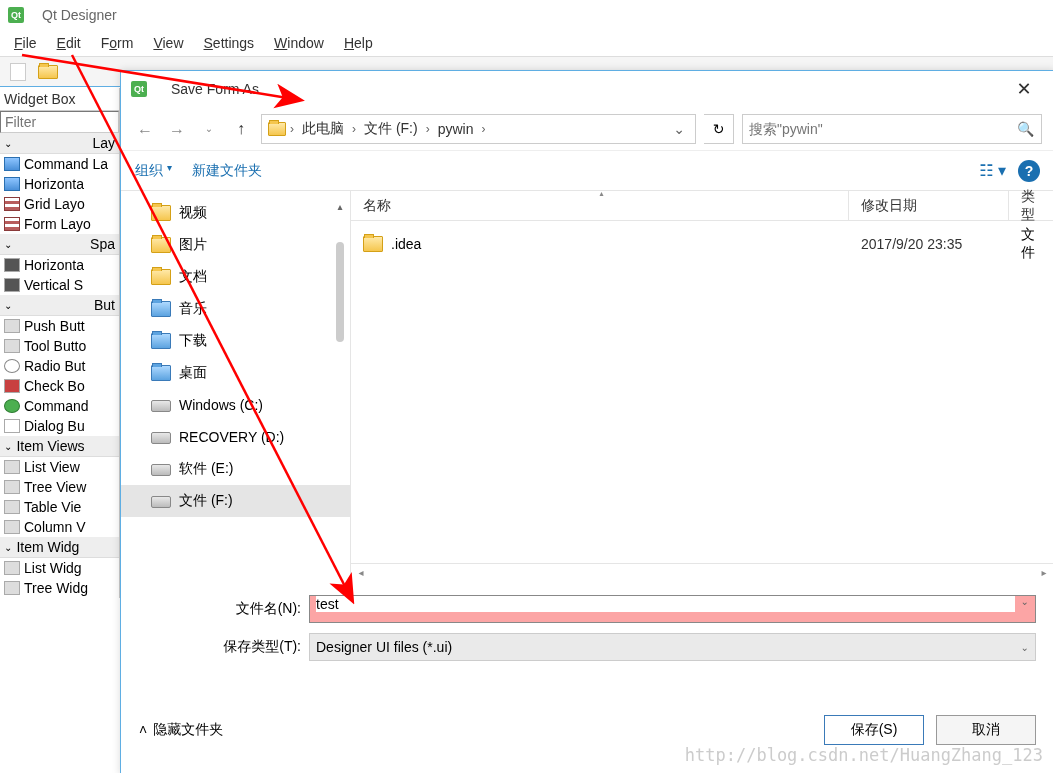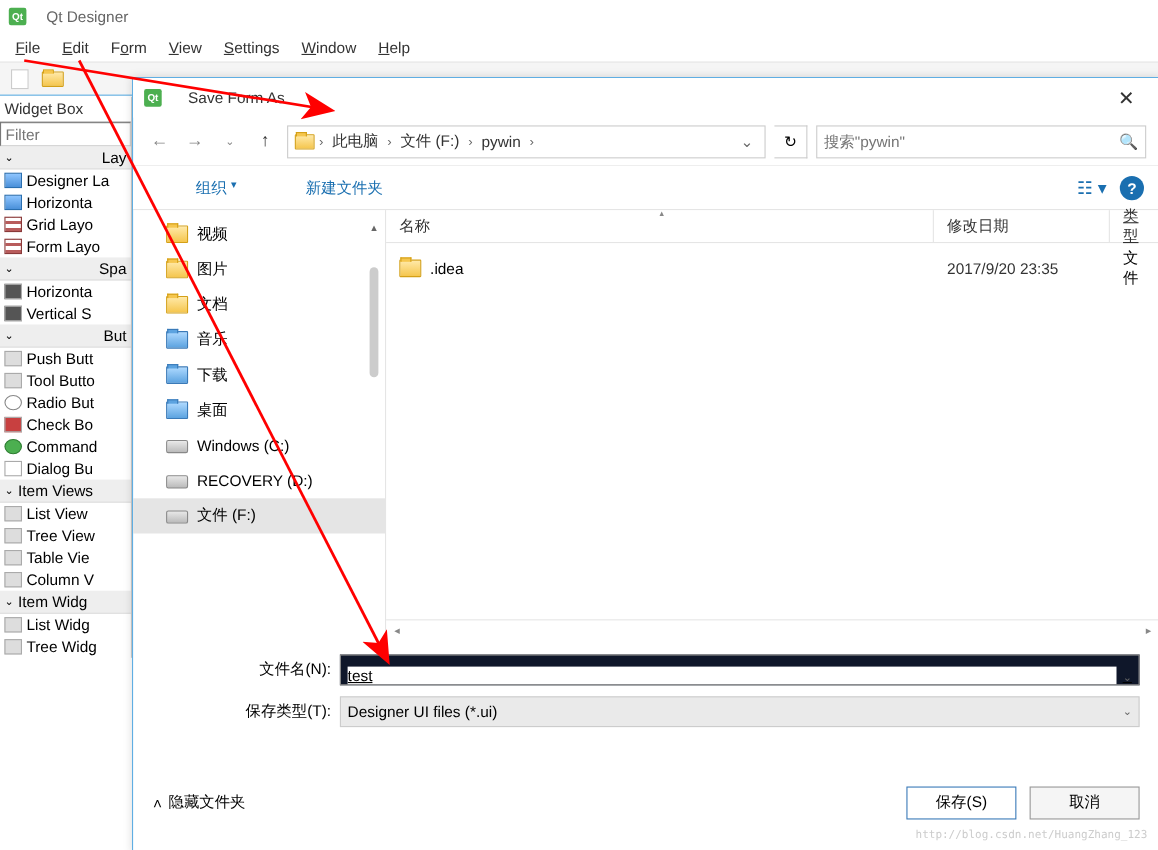--- a/index.html
+++ b/index.html
@@ -47,21 +47,21 @@
 .breadcrumb { flex: 1; height: 30px; border: 1px solid #ccc; display: flex; align-items: center; padding: 0 6px; gap: 4px; background: #fff; }
 .bc-seg { padding: 2px 4px; color: #333; font-size: 14px; cursor: pointer; }
 .bc-sep { color: #666; font-size: 12px; }
 .bc-dd { margin-left:auto; color:#666; padding:0 4px;}
 .refresh-btn { width: 30px; height: 30px; border: 1px solid #ccc; border-left:none; display: flex; align-items: center; justify-content: center; font-size: 14px; }
 .search-box { width: 300px; height: 30px; border: 1px solid #ccc; display: flex; align-items: center; padding: 0 6px; }
 .search-box input { flex: 1; border: none; outline: none; font-size: 14px; color: #666; }
 .search-icon { color: #666; font-size: 14px; }
 
 .dlg-toolbar { height: 40px; display: flex; align-items: center; padding: 0 14px; gap: 20px; border-bottom: 1px solid #e5e5e5; background:#fff;}
-.org-btn { color: #1a6fb0; font-size: 14px; display:flex; align-items:flex-start; gap:4px; cursor:pointer;margin-left:43px;}
+.org-btn { color: #1a6fb0; font-size: 14px; display:flex; align-items:flex-start; gap:4px; cursor:pointer;}
 .view-btns { margin-left: auto; display: flex; align-items: center; gap: 12px; }
 .view-icon { color: #1a6fb0; font-size: 16px; }
 .help-icon { width: 22px; height: 22px; background: #1a6fb0; color: #fff; border-radius: 50%; display: flex; align-items: center; justify-content: center; font-size: 14px; font-weight:bold;}
 
 .dlg-body { display: flex; height: 390px; }
 .tree-panel { width: 230px; border-right: 1px solid #e5e5e5; overflow: hidden; padding: 6px 0; position:relative;}
 .tree-item { height: 32px; display: flex; align-items: center; padding: 0 8px 0 30px; gap: 8px; font-size: 14px; cursor:pointer;}
 .tree-item.sel { background: #e5e5e5; }
 .tree-folder { width: 20px; height: 16px; flex-shrink:0; }
 .tf-folder { background: linear-gradient(#ffe9a8,#f5c64e); border: 1px solid #d4a017; border-radius:1px; position:relative;}
@@ -72,49 +72,49 @@
 .tree-scroll { position:absolute; right:2px; top:10px; width:16px; display:flex; flex-direction:column; align-items:center; }
 .tree-scroll .arr { font-size:10px; color:#666; }
 .tree-scroll .thumb { width:8px; height:100px; background:#ccc; border-radius:4px; margin:30px 0;}
 
 .file-panel { flex: 1; display: flex; flex-direction: column; }
 .file-header { height: 30px; display: flex; align-items: center; border-bottom: 1px solid #e5e5e5; }
 .fh-col { padding: 0 12px; font-size: 14px; color: #333; border-right: 1px solid #e5e5e5; height:100%; display:flex; align-items:center;}
 .fh-name { flex: 1; position:relative;}
 .fh-name .sort { position:absolute; left:50%; top:-2px; font-size:8px; color:#888;}
 .fh-date { width: 160px; }
-.fh-type { width: 45px; text-decoration: underline; }
+.fh-type { width: 45px; }
 .file-list { flex: 1; padding: 8px 0; }
 .file-row { height: 30px; display: flex; align-items: center; }
 .fr-name { flex: 1; padding: 0 12px; display: flex; gap: 8px; }
 .fr-date { width: 160px; padding: 0 12px; font-size: 14px; color: #333; }
 .fr-type { width: 45px; padding: 0 12px; }
 .file-hscroll { height: 18px; border-top: 1px solid #e5e5e5; display:flex; align-items:center; padding:0 2px;}
 .file-hscroll .arr { font-size:10px; color:#888; width:16px; text-align:center;}
 .file-hscroll .track { flex:1; }
 
 .dlg-form { padding: 14px 18px; }
 .form-row { display: flex; align-items: center; margin-bottom: 10px; }
 .form-label { width: 170px; text-align: right; padding-right: 8px; font-size: 14px; }
-.form-input { flex: 1; height: 28px; border: 1px solid #888; padding: 0 6px; font-size: 14px; display:flex; align-items:flex-end; background:#0f172a;text-decoration:underline;}
+.form-input { flex: 1; height: 28px; border: 1px solid #888; padding: 0 6px; font-size: 14px; display:flex; align-items:flex-start; background:#fca5a5;}
 .form-input input { flex:1; border:none; outline:none; font-size:14px;}
 .form-input .dd { color:#666; font-size:10px; padding-left:6px;}
 .form-select { flex:1; height:28px; border:1px solid #ccc; background:#eaeaea; padding:0 6px; display:flex; align-items:center; font-size:14px;}
 .form-select .dd { margin-left:auto; color:#666; font-size:10px;}
 
 .dlg-footer { display: flex; align-items: center; padding: 30px 18px 14px; }
 .hide-folders { display: flex; align-items: center; gap: 6px; font-size: 14px; cursor:pointer;}
 .footer-btns { margin-left: auto; display: flex; gap: 12px; }
 .btn { min-width: 100px; height: 30px; border: 1px solid #999; background: #f5f5f5; display: flex; align-items: center; justify-content: center; font-size: 14px; cursor: pointer; }
 .btn.primary { border: 1px solid #3a7ab8; background:#fff;}
 
 
 .arrow-svg { position:absolute; top:0; left:0; pointer-events:none; }
 
-.watermark { position:absolute; right:10px; bottom:8px; font-size:10px; color:#ccc; font-family:monospace;}
+.watermark { position:absolute; right:10px; bottom:8px; font-size:17px; color:#ccc; font-family:monospace;}
 </style>
 </head>
 <body>
 
 <div class="main-window">
   <div class="titlebar">
     <div class="app-icon">Qt</div>
     <div class="app-title">Qt Designer</div>
   </div>
   <div class="menubar">
@@ -138,21 +138,21 @@
 
   <div class="widget-box">
     <div class="wb-title">Widget Box</div>
     <input class="wb-filter" placeholder="Filter" style="">
     <div class="wb-cat">
         <span class="chev">⌄</span>
         <span style="margin-left:auto">Lay</span>
       </div>
     <div class="wb-item">
         <div class="wb-icon blue"></div>
-        <span>Designer La</span>
+        <span>Command La</span>
       </div>
     <div class="wb-item">
         <div class="wb-icon blue"></div>
         <span>Horizonta</span>
       </div>
     <div class="wb-item">
         <div class="wb-icon grid"></div>
         <span>Grid Layo</span>
       </div>
     <div class="wb-item">
@@ -305,20 +305,24 @@
           <span>桌面</span>
         </div>
       <div class="tree-item">
           <div class="tree-folder tf-disk"></div>
           <span>Windows (C:)</span>
         </div>
       <div class="tree-item">
           <div class="tree-folder tf-disk"></div>
           <span>RECOVERY (D:)</span>
         </div>
+      <div class="tree-item">
+          <div class="tree-folder tf-disk"></div>
+          <span>软件 (E:)</span>
+        </div>
       <div class="tree-item sel">
           <div class="tree-folder tf-disk"></div>
           <span>文件 (F:)</span>
         </div>
       <div class="tree-scroll">
         <span class="arr">▴</span>
         <div class="thumb"></div>
       </div>
     </div>
     <div class="file-panel">

